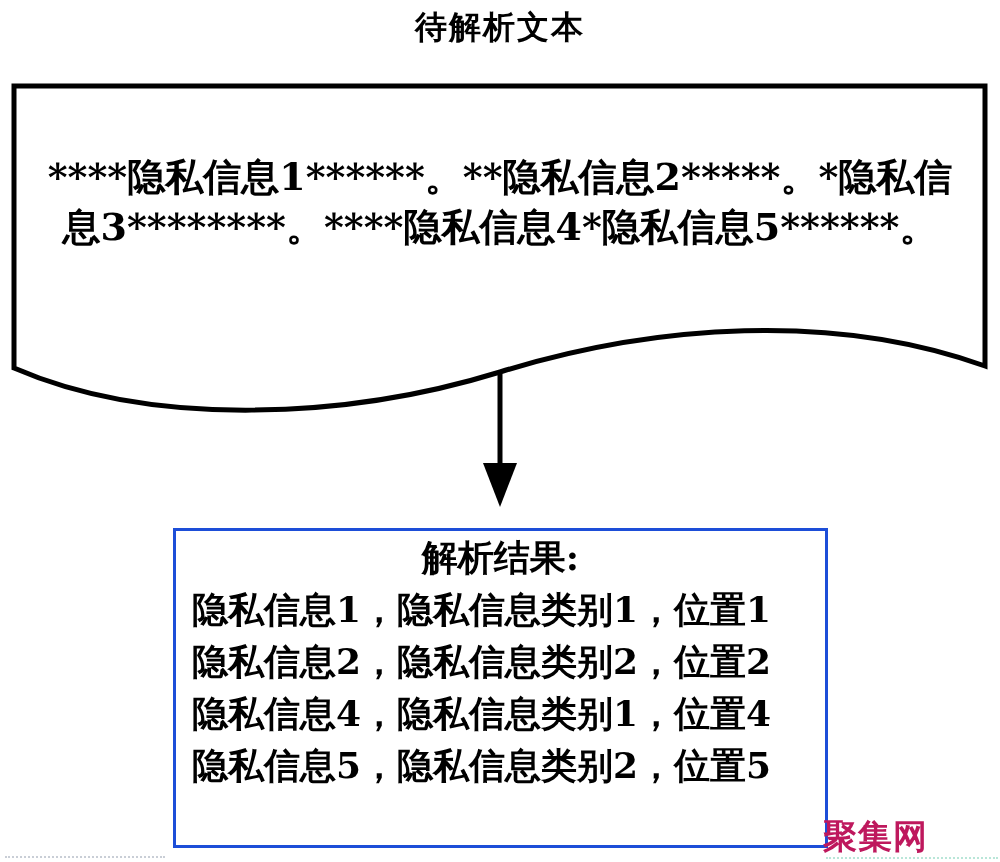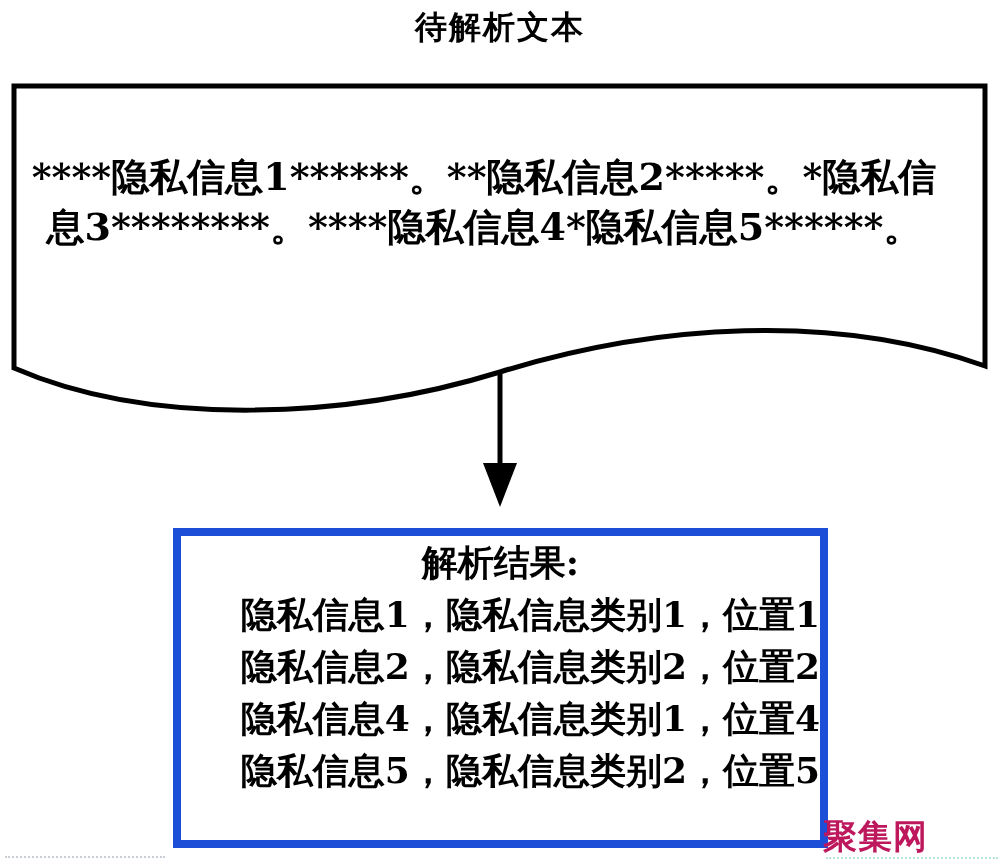--- a/index.html
+++ b/index.html
@@ -29,48 +29,49 @@
     top: 4px;
     width: 1000px;
     text-align: center;
     font-size: 32px;
     font-weight: bold;
     letter-spacing: 2px;
     line-height: 46px;
   }
   .doc-text {
     position: absolute;
-    left: 14px;
+    left: 30px;
     top: 152px;
     width: 940px;
     text-align: center;
     font-size: 38px;
     font-weight: bold;
     line-height: 50px;
     white-space: nowrap;
   }
   .result-box {
     position: absolute;
     left: 173px;
     top: 528px;
     width: 655px;
     height: 320px;
     box-sizing: border-box;
-    border: 8px solid #1d4ed8;
+    border: 3px solid #1d4ed8;
     background: #ffffff;
     font-size: 36px;
     font-weight: bold;
     line-height: 52px;
     overflow: hidden;
   }
   .result-title {
     text-align: center;
   }
   .result-row {
-    text-align: right;
+    text-align: left;
+    padding-left: 16px;
     white-space: nowrap;
   }
   .watermark {
     position: absolute;
     left: 823px;
     top: 818px;
     font-size: 34px;
     font-weight: bold;
     font-family: "DejaVu Sans", "Liberation Sans", sans-serif;
     letter-spacing: 1px;

